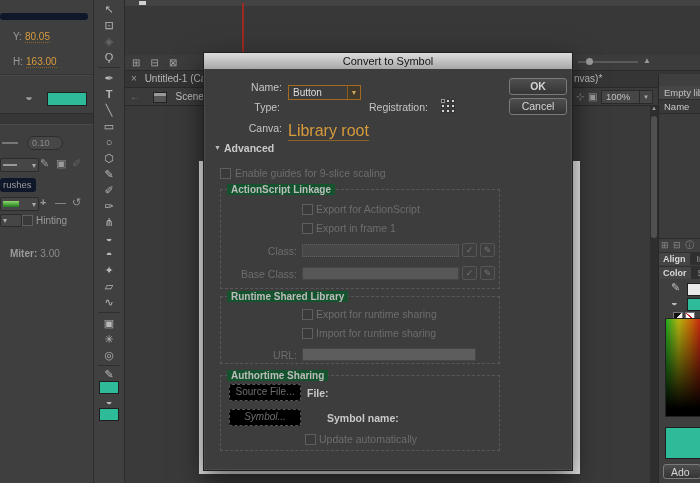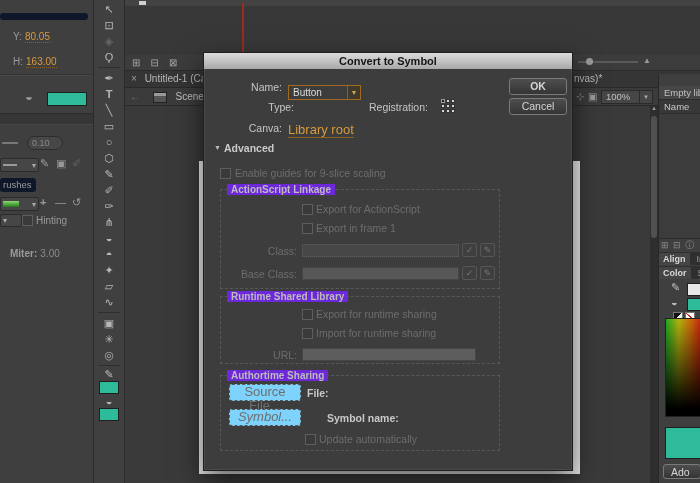--- a/index.html
+++ b/index.html
@@ -38,43 +38,43 @@
   #vscroll{left:650px;top:106px;width:8px;height:377px;background:#2e2e2e;z-index:3;}
   #vthumb{left:1px;top:10px;width:6px;height:122px;background:#505050;border-radius:3px;}
   
   #rightcol{left:658px;top:74px;width:42px;height:409px;background:#3f3f3f;border-left:1px solid #282828;z-index:4;}
   .rtab{display:inline-block;padding:0 4px;height:12px;line-height:12px;font-size:9px;color:#9a9a9a;}
   .rtab.active{background:#454545;color:#d8d8d8;font-weight:bold;}
   
   #dialog{left:203px;top:52px;width:370px;height:419px;background:#3d3d3d;border:1px solid #1f1f1f;
           box-shadow:0 10px 26px rgba(0,0,0,.6),inset 0 0 0 1px #4a4a4a;box-sizing:border-box;z-index:10;}
   #dlg-title{left:0;top:0;width:368px;height:16px;background:linear-gradient(#dcdcdc,#a8a8a8);
-             color:#141414;font-weight:bold;font-size:11px;text-align:center;line-height:16px;}
+             color:#141414;font-weight:normal;font-size:11px;text-align:center;line-height:16px;}
   .dlabel{color:#c6c6c6;font-size:10.5px;text-align:right;}
   .dim{color:#6d6d6d;}
   .dinput{background:#b3b3b3;color:#1c1c1c;font-size:10px;line-height:13px;padding:0 3px;border:1px solid #2a2a2a;}
   .dbtn{background:linear-gradient(#4e4e4e,#353535);border:1px solid #7a7a7a;border-radius:3px;
         color:#d6d6d6;font-size:10.5px;text-align:center;line-height:15px;}
-  .dbtn.dashed{border:1px dashed #565656;background:#7dd3fc;color:#6e6e6e;line-height:14px;font-size:13px;}
+  .dbtn.dashed{border:1px dashed #565656;background:#000000;color:#6e6e6e;line-height:14px;font-size:10px;}
   .group{border:1px dashed #585858;}
-  .legend{position:absolute;top:-6px;left:6px;background:#6d28d9;padding:0 4px;color:#bcbcbc;
+  .legend{position:absolute;top:-6px;left:6px;background:#14532d;padding:0 4px;color:#bcbcbc;
           font-size:10px;font-weight:bold;}
   .gcb-label{color:#6d6d6d;font-size:10.5px;}
   .ginput{background:#474747;border:1px dotted #616161;}
   .ginput.solid{background:#575757;border:1px solid #464646;}
   .gbtn{width:13px;height:12px;border:1px solid #565656;border-radius:2px;color:#777;font-size:9px;
         text-align:center;line-height:12px;background:#3f3f3f;}
   .reg{display:grid;grid-template-columns:repeat(3,4px);grid-template-rows:repeat(3,4px);gap:1px;}
   .reg i{display:block;width:4px;height:4px;background:#d5d5d5;box-shadow:inset 0 0 0 1px #333;}
   .reg i.sel{background:#232323;box-shadow:inset 0 0 0 1px #999;}
   .ddown{border:1px solid #a06b1f;background:#3c3c3c;color:#ddd;font-size:10px;display:flex;box-sizing:border-box;}
   .ddown .txt{flex:1;padding:1px 4px;line-height:11px;}
   .ddown .arr{width:12px;border-left:1px solid #8a5f1e;background:#413a2c;color:#c9a55a;font-size:7px;
               text-align:center;line-height:13px;}
-  .link{color:#d79b3c;border-bottom:1px solid #8a6325;font-size:13px;}
+  .link{color:#d79b3c;border-bottom:1px solid #8a6325;font-size:16px;}
 </style>
 </head>
 <body>
 
 <div id="app">
 
   <div id="left-props" class="abs">
     <div class="abs pill" style="left:0;top:13px;width:88px;height:7px;"></div>
     <div class="abs" style="left:13px;top:30px;">
       <span class="plabel">Y:</span>
@@ -215,21 +215,21 @@
     <div class="abs chip" style="left: 6px; top: 352px; width: 36px; height: 30px; background: rgb(45, 187, 153);"></div>
     <div class="abs dbtn" style="left:4px;top:390px;width:38px;height:15px;text-align:left;padding-left:7px;overflow:hidden;white-space:nowrap;box-sizing:border-box;">Ado</div>
   </div>
 
   <div id="dialog" class="abs">
     <div id="dlg-title" class="abs">Convert to Symbol</div>
 
     <div class="abs dlabel" style="left:20px;top:28px;width:58px;">Name:</div>
     <div class="abs dbtn" style="left:305px;top:25px;width:56px;height:15px;font-weight:bold;">OK</div>
 
-    <div class="abs dlabel" style="left:32px;top:48px;width:58px;">Type:</div>
+    <div class="abs dlabel" style="left:18px;top:48px;width:58px;">Type:</div>
     <div class="abs ddown" style="left:84px;top:32px;width:73px;height:15px;">
       <span class="txt">Button</span>
       <span class="arr">▼</span>
     </div>
     <div class="abs dlabel" style="left:165px;top:48px;width:66px;text-align:left;">Registration:</div>
     <div class="abs reg" style="left:237px;top:46px;">
       <i class="sel"></i>
         <i></i>
         <i></i>
       <i></i>

